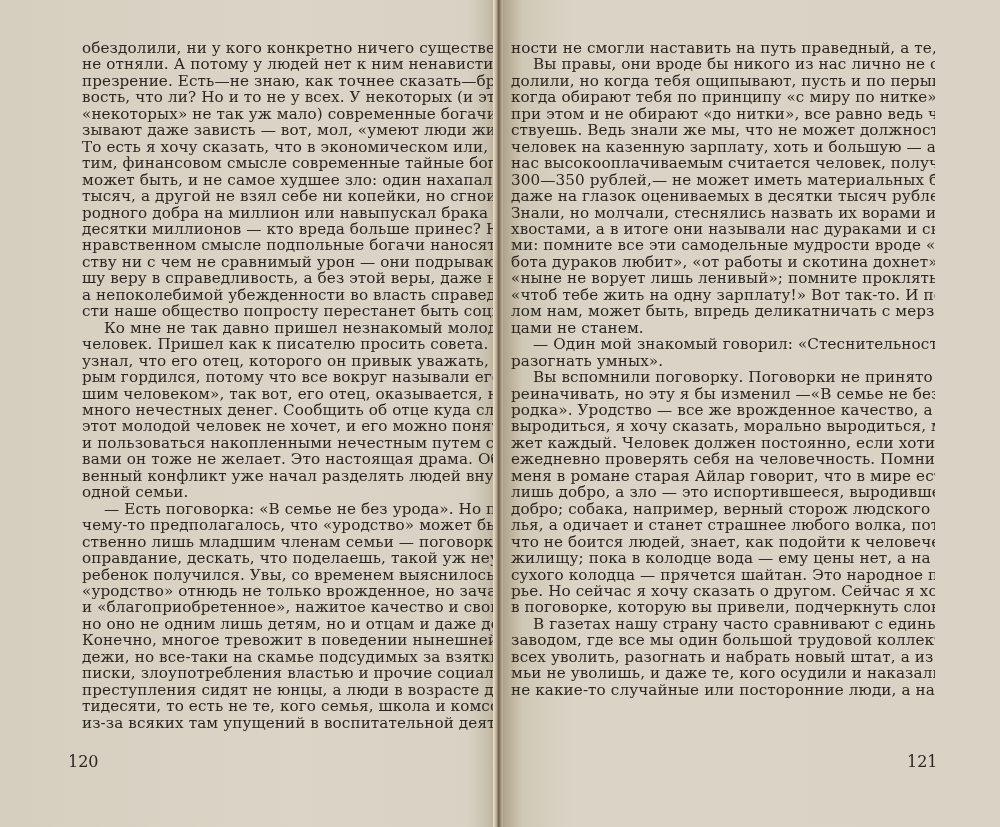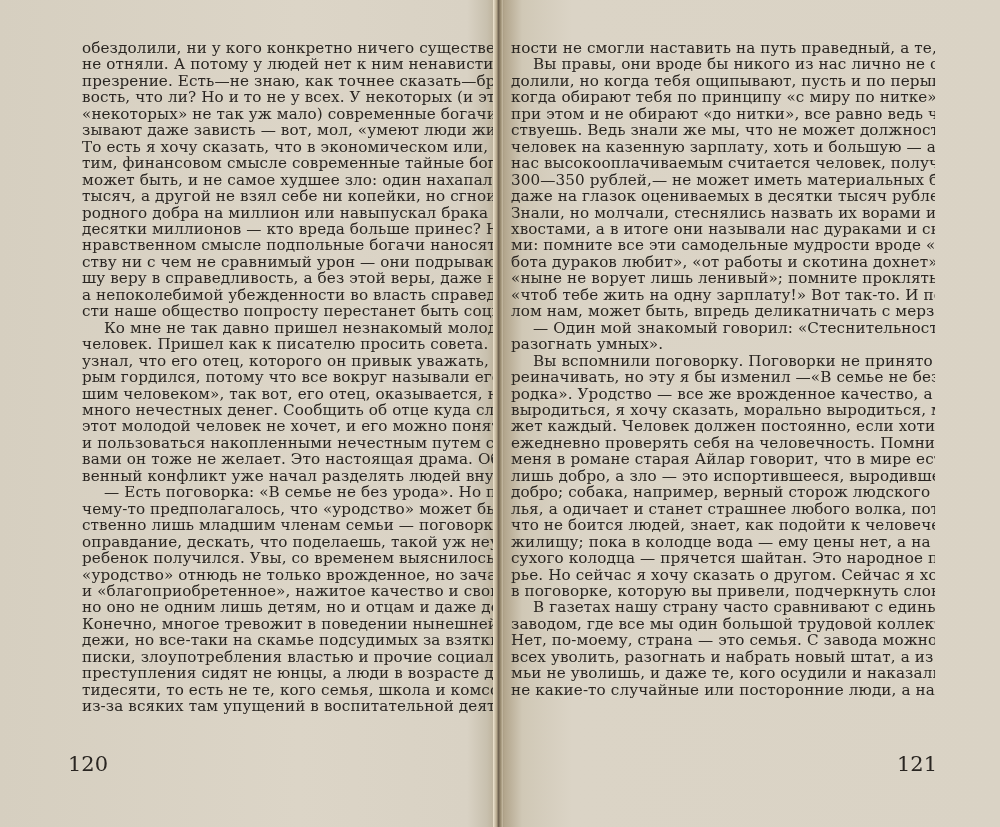--- a/index.html
+++ b/index.html
@@ -39,21 +39,21 @@
   .right-text { left: 511px; top: 40px; width: 424px; }
   .line {
     display: block; white-space: nowrap; overflow: hidden;
     text-align-last: justify; text-align: justify;
   }
   .line.last { text-align-last: left; }
   .line.indent { text-indent: 22px; }
   .page-number {
     position: absolute; top: 752px;
     font-family: "DejaVu Serif", "Liberation Serif", serif;
-    font-size: 21px; color: #2a2622;
+    font-size: 16px; color: #2a2622;
   }
   .pn-left { left: 68px; }
   .pn-right { left: 907px; }
 </style>
 </head>
 <body>
 
 <div class="spread">
   <div class="page page-left">
     <div class="text-block left-text" id="left-text">
@@ -77,20 +77,21 @@
         <span class="line indent">Ко мне не так давно пришел незнакомый молодой</span>
         <span class="line">человек. Пришел как к писателю просить совета. Он</span>
         <span class="line">узнал, что его отец, которого он привык уважать, кото-</span>
         <span class="line">рым гордился, потому что все вокруг называли его «боль-</span>
         <span class="line">шим человеком», так вот, его отец, оказывается, накопил</span>
         <span class="line">много нечестных денег. Сообщить об отце куда следует</span>
         <span class="line">этот молодой человек не хочет, и его можно понять. Но</span>
         <span class="line">и пользоваться накопленными нечестным путем средст-</span>
         <span class="line">вами он тоже не желает. Это настоящая драма. Общест-</span>
         <span class="line">венный конфликт уже начал разделять людей внутри</span>
+        <span class="line last">одной семьи.</span>
         <span class="line indent">— Есть поговорка: «В семье не без урода». Но по-</span>
         <span class="line">чему-то предполагалось, что «уродство» может быть свой-</span>
         <span class="line">ственно лишь младшим членам семьи — поговорка как</span>
         <span class="line">оправдание, дескать, что поделаешь, такой уж неудачный</span>
         <span class="line">ребенок получился. Увы, со временем выяснилось, что</span>
         <span class="line">«уродство» отнюдь не только врожденное, но зачастую</span>
         <span class="line">и «благоприобретенное», нажитое качество и свойствен-</span>
         <span class="line">но оно не одним лишь детям, но и отцам и даже дедам.</span>
         <span class="line">Конечно, многое тревожит в поведении нынешней моло-</span>
         <span class="line">дежи, но все-таки на скамье подсудимых за взятки, при-</span>
@@ -113,40 +114,40 @@
         <span class="line">нас высокооплачиваемым считается человек, получающий</span>
         <span class="line">300—350 рублей,— не может иметь материальных благ,</span>
         <span class="line">даже на глазок оцениваемых в десятки тысяч рублей.</span>
         <span class="line">Знали, но молчали, стеснялись назвать их ворами и про-</span>
         <span class="line">хвостами, а в итоге они называли нас дураками и скота-</span>
         <span class="line">ми: помните все эти самодельные мудрости вроде «ра-</span>
         <span class="line">бота дураков любит», «от работы и скотина дохнет»,</span>
         <span class="line">«ныне не ворует лишь ленивый»; помните проклятье</span>
         <span class="line">«чтоб тебе жить на одну зарплату!» Вот так-то. И поде-</span>
         <span class="line">лом нам, может быть, впредь деликатничать с мерзав-</span>
+        <span class="line last">цами не станем.</span>
         <span class="line indent">— Один мой знакомый говорил: «Стеснительность —</span>
         <span class="line last">разогнать умных».</span>
         <span class="line indent">Вы вспомнили поговорку. Поговорки не принято пе-</span>
         <span class="line">реиначивать, но эту я бы изменил —«В семье не без вы-</span>
         <span class="line">родка». Уродство — все же врожденное качество, а вот</span>
         <span class="line">выродиться, я хочу сказать, морально выродиться, мо-</span>
         <span class="line">жет каждый. Человек должен постоянно, если хотите,</span>
         <span class="line">ежедневно проверять себя на человечность. Помните, у</span>
         <span class="line">меня в романе старая Айлар говорит, что в мире есть</span>
         <span class="line">лишь добро, а зло — это испортившееся, выродившееся</span>
         <span class="line">добро; собака, например, верный сторож людского жи-</span>
         <span class="line">лья, а одичает и станет страшнее любого волка, потому</span>
         <span class="line">что не боится людей, знает, как подойти к человеческому</span>
         <span class="line">жилищу; пока в колодце вода — ему цены нет, а на дне</span>
         <span class="line">сухого колодца — прячется шайтан. Это народное пове-</span>
         <span class="line">рье. Но сейчас я хочу сказать о другом. Сейчас я хочу</span>
         <span class="line">в поговорке, которую вы привели, подчеркнуть слово</span>
         <span class="line indent">В газетах нашу страну часто сравнивают с единым</span>
         <span class="line">заводом, где все мы один большой трудовой коллектив.</span>
-        <span class="line">Нет, по-моему, страна — это семья. С завода можно</span>
         <span class="line">всех уволить, разогнать и набрать новый штат, а из се-</span>
         <span class="line">мьи не уволишь, и даже те, кого осудили и наказали,—</span>
         <span class="line">не какие-то случайные или посторонние люди, а наши,</span>
       </div>
-    <div class="page-number pn-right" style="left:400px;">121</div>
+    <div class="page-number pn-right" style="left:410px;">121</div>
   </div>
   <div class="spine"></div>
 </div>
 
 </body></html>

